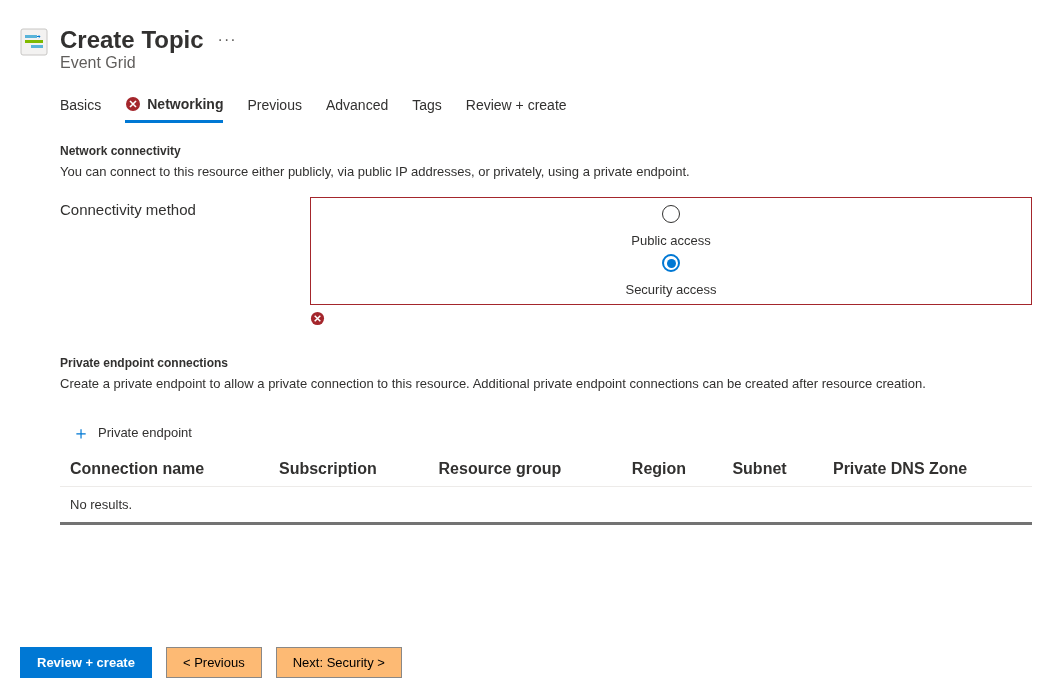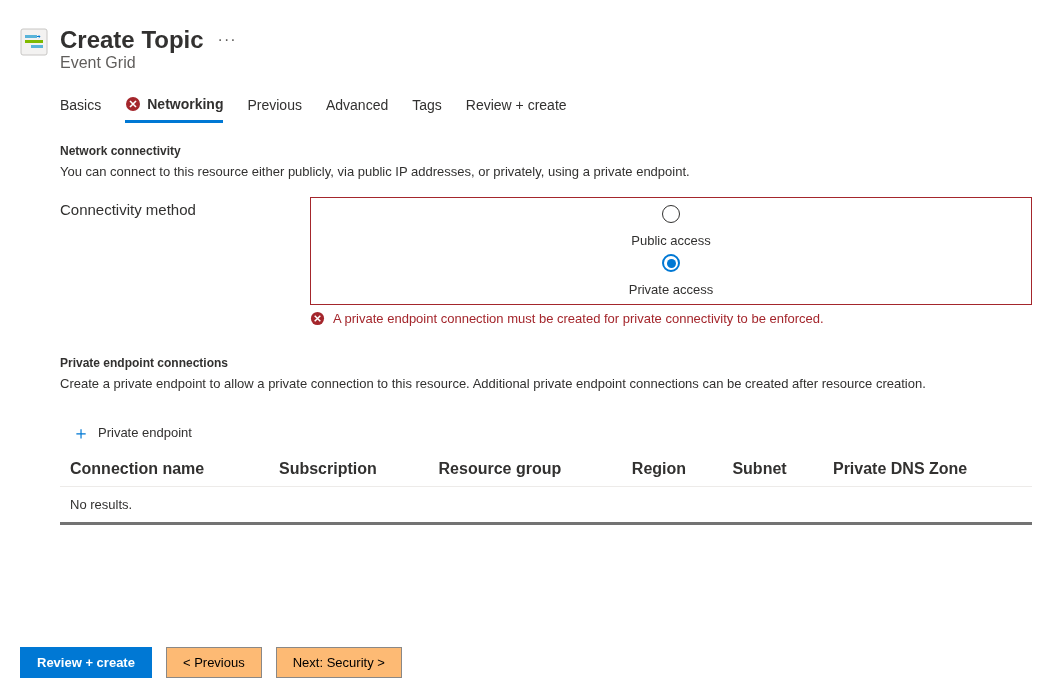--- a/index.html
+++ b/index.html
@@ -95,29 +95,28 @@
     <div class="form-field">
       <div class="radio-box">
         <div class="radio-opt">
           <span class="radio-outer"></span>
           <span>Public access</span>
         </div>
         <div class="radio-opt">
           <span class="radio-outer sel">
                 <span class="radio-inner"></span>
               </span>
-          <span>Private access</span>
+          <span>Security access</span>
         </div>
       </div>
       <div class="error-row">
         <svg class="err-icon-sm" width="15" height="15" viewBox="0 0 16 16">
           <circle cx="8" cy="8" r="7" fill="#a4262c"></circle>
           <path d="M5 5 L11 11 M11 5 L5 11" stroke="#fff" stroke-width="1.6"></path>
         </svg>
-        <span>A private endpoint connection must be created for private connectivity to be enforced.</span>
       </div>
     </div>
   </div>
 
   
   <div class="section-h">Private endpoint connections</div>
   <p class="section-p">Create a private endpoint to allow a private connection to this resource. Additional private endpoint connections can be created after resource creation.</p>
 
   <div class="add-btn">
     <span class="plus">＋</span>

